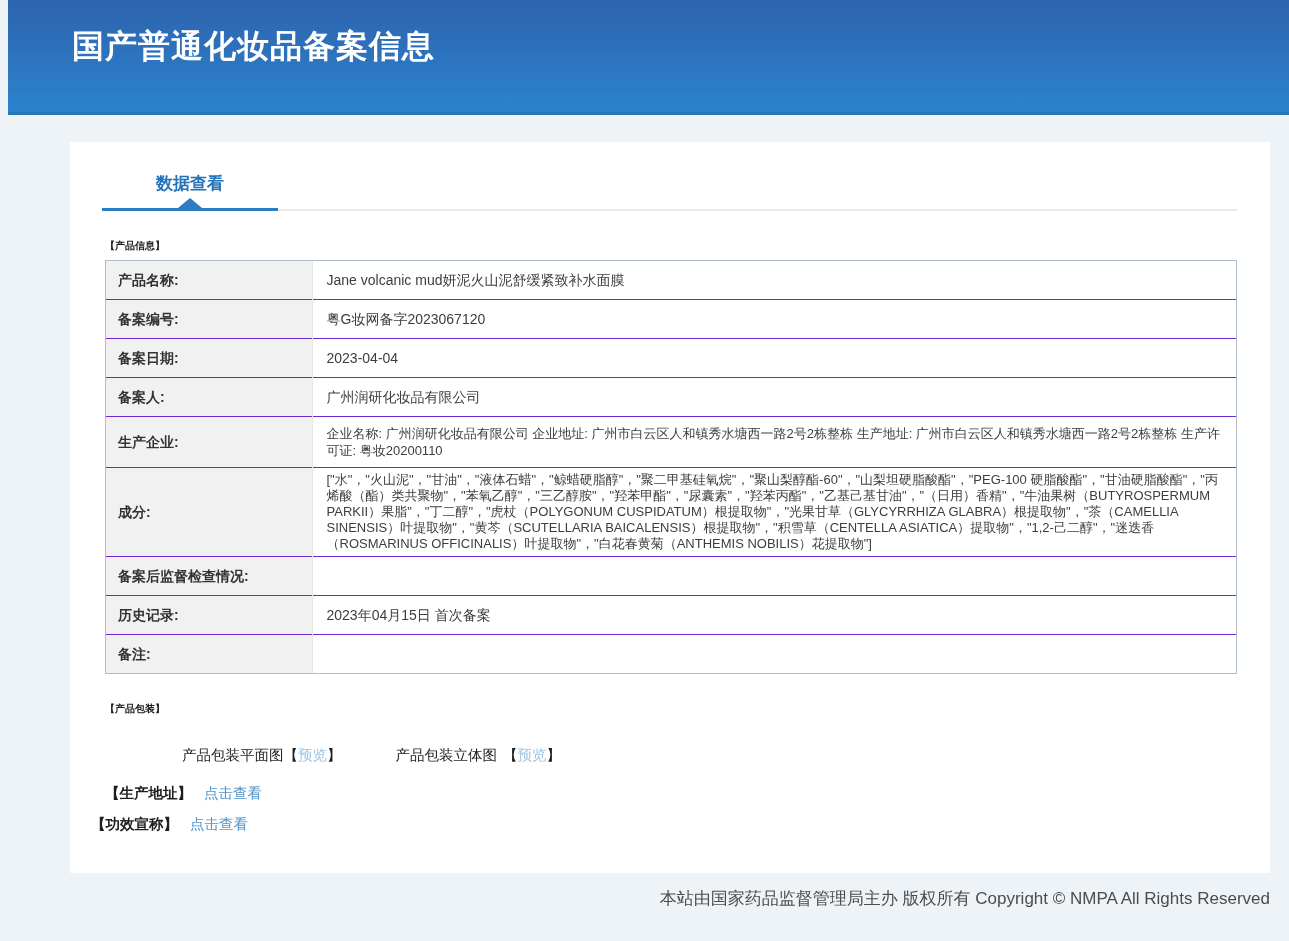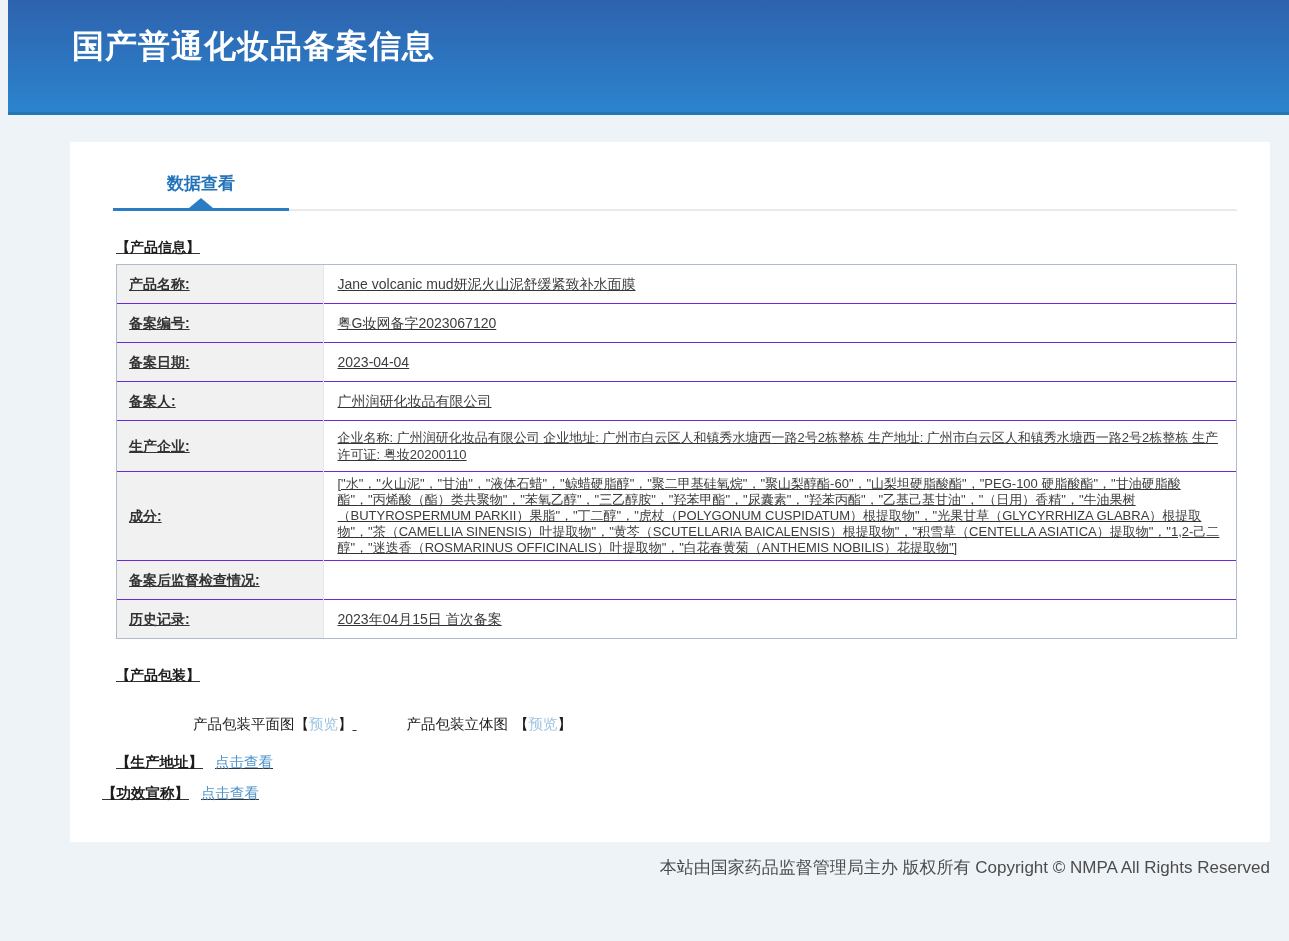--- a/index.html
+++ b/index.html
@@ -27,22 +27,21 @@
     font-size: 32px;
     font-weight: bold;
     letter-spacing: 1px;
   }
 
   
   .card {
     width: 1200px;
     margin: 27px 0 0 70px;
     background: #ffffff;
-    padding: 33px 0 40px 13px;
-    text-decoration: underline;
+    padding: 33px 0 40px 2px;
   }
 
   
   .tab-bar {
     margin: 0 33px 0 30px;
     border-bottom: 2px solid #eaeaea;
     line-height: 0;
   }
   .tab {
     display: inline-block;
@@ -65,21 +64,21 @@
     transform: translateX(-50%);
     width: 0; height: 0;
     border-left: 12px solid transparent;
     border-right: 12px solid transparent;
     border-bottom: 10px solid #2b7cc2;
   }
 
   
   .section-title {
     margin: 28px 33px 7px 33px;
-    font-size: 14px;
+    font-size: 10px;
     font-weight: bold;
     color: #1d1d1d;
   }
 
   
   .info-table-wrap {
     margin: 0 33px;
     border: 1px solid #aebccb;
   }
   table.info-table {
@@ -201,20 +200,24 @@
           <td class="cell-value">["水"，"火山泥"，"甘油"，"液体石蜡"，"鲸蜡硬脂醇"，"聚二甲基硅氧烷"，"聚山梨醇酯-60"，"山梨坦硬脂酸酯"，"PEG-100 硬脂酸酯"，"甘油硬脂酸酯"，"丙烯酸（酯）类共聚物"，"苯氧乙醇"，"三乙醇胺"，"羟苯甲酯"，"尿囊素"，"羟苯丙酯"，"乙基己基甘油"，"（日用）香精"，"牛油果树（BUTYROSPERMUM PARKII）果脂"，"丁二醇"，"虎杖（POLYGONUM CUSPIDATUM）根提取物"，"光果甘草（GLYCYRRHIZA GLABRA）根提取物"，"茶（CAMELLIA SINENSIS）叶提取物"，"黄芩（SCUTELLARIA BAICALENSIS）根提取物"，"积雪草（CENTELLA ASIATICA）提取物"，"1,2-己二醇"，"迷迭香（ROSMARINUS OFFICINALIS）叶提取物"，"白花春黄菊（ANTHEMIS NOBILIS）花提取物"]</td>
         </tr>
         <tr>
           <td class="cell-label">备案后监督检查情况:</td>
           <td class="cell-value"></td>
         </tr>
         <tr>
           <td class="cell-label">历史记录:</td>
           <td class="cell-value">2023年04月15日 首次备案</td>
         </tr>
+        <tr>
+          <td class="cell-label">备注:</td>
+          <td class="cell-value"></td>
+        </tr>
       </tbody>
     </table>
   </div>
 
   <div class="section-title">【产品包装】</div>
 
   <div class="packaging-row">
     <span class="pack-item">
       <span>产品包装平面图</span><span>【</span><a class="preview-link">预览</a><span>】</span>
     </span>

